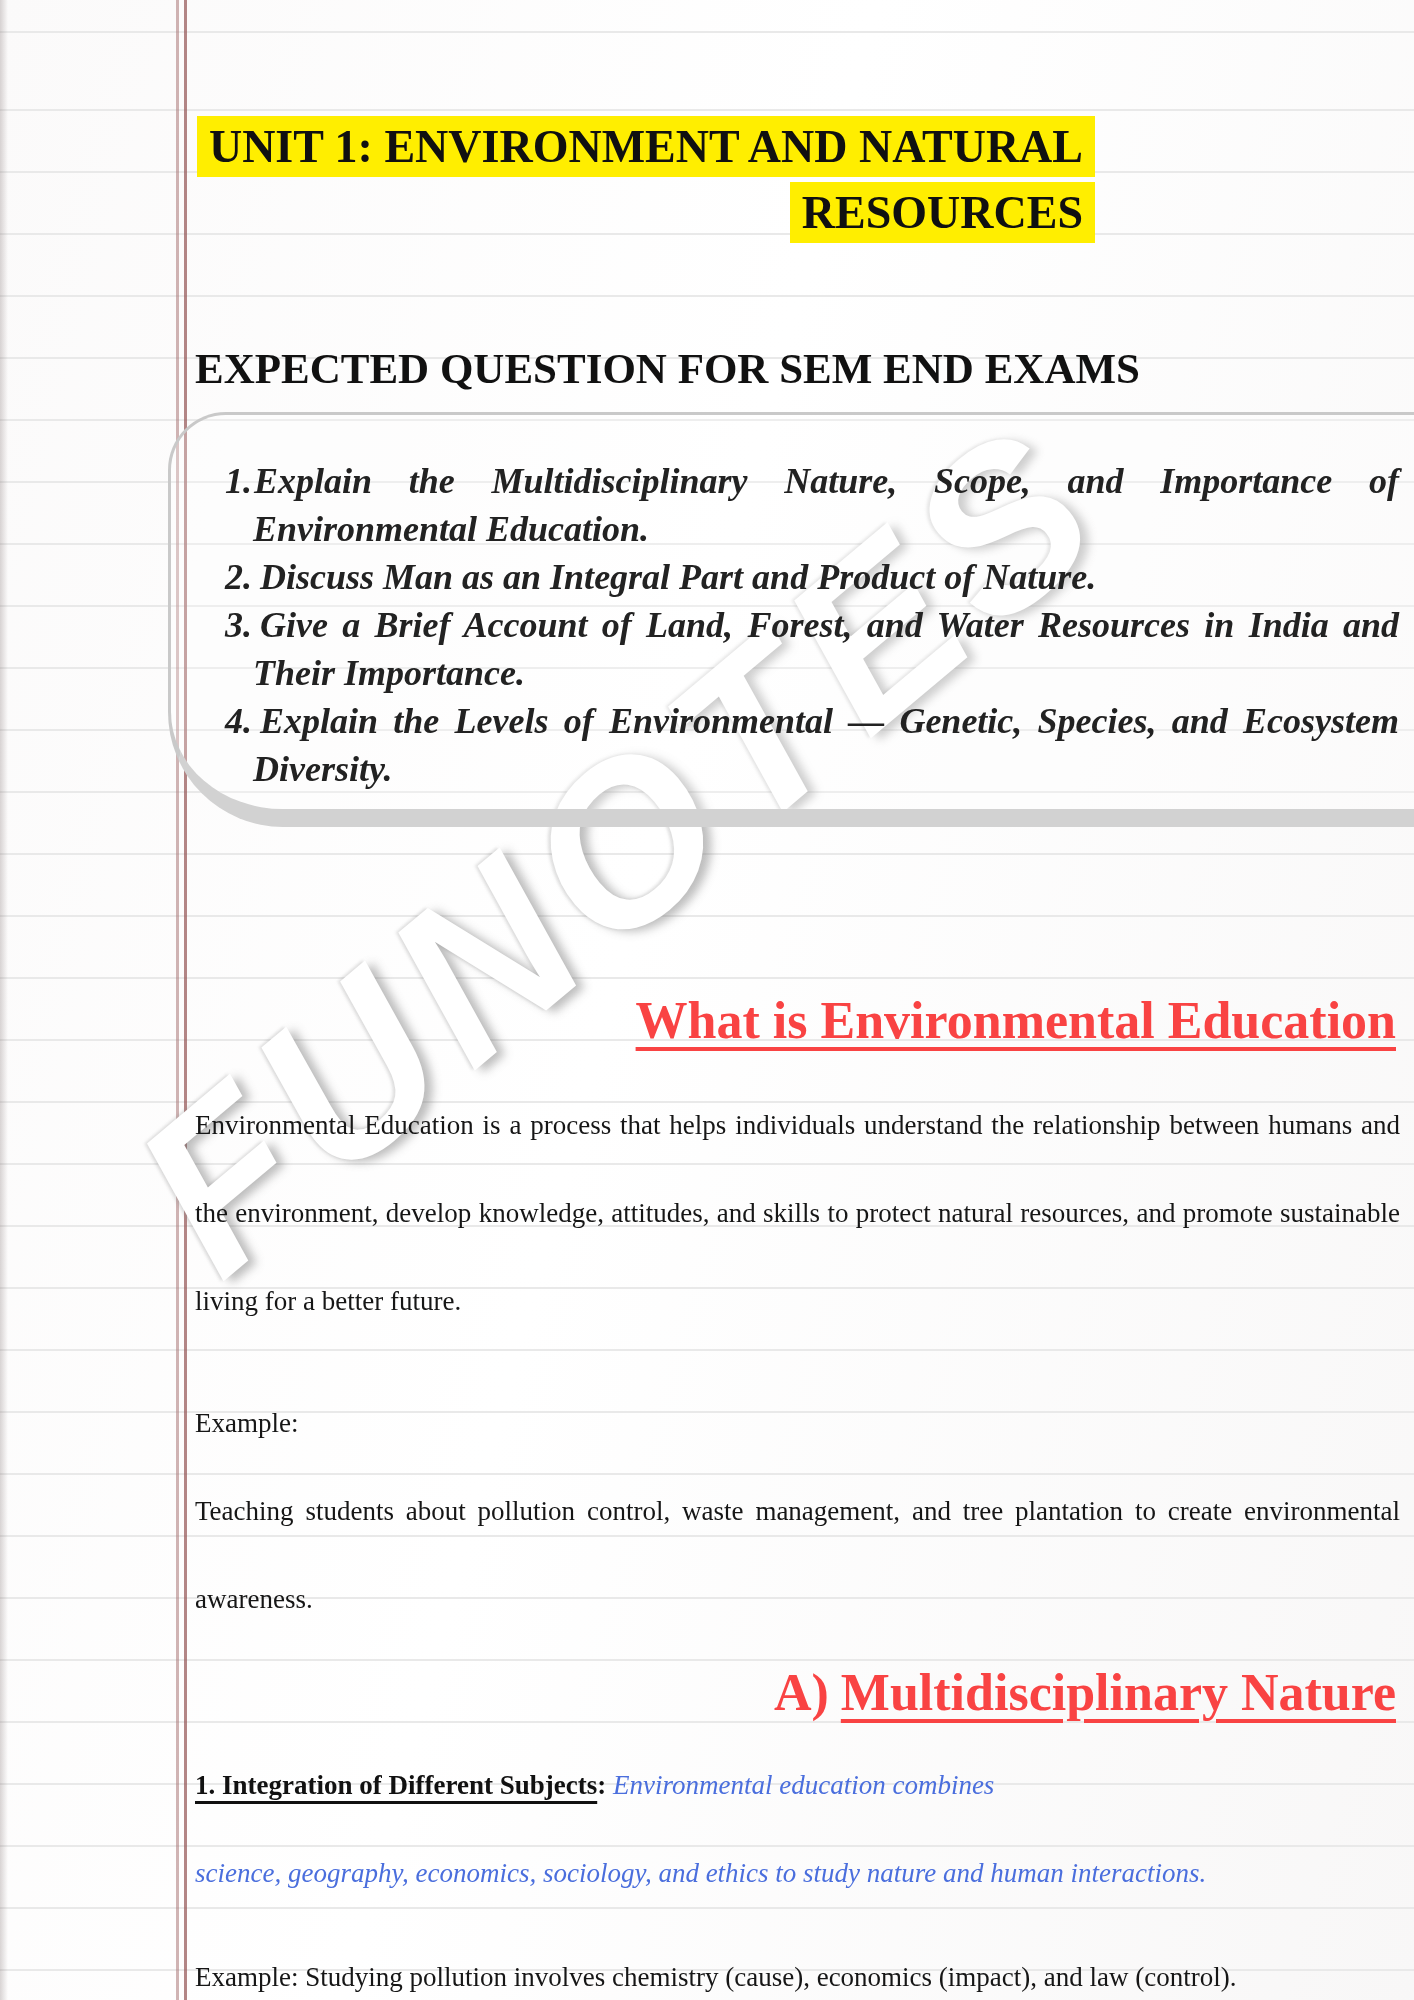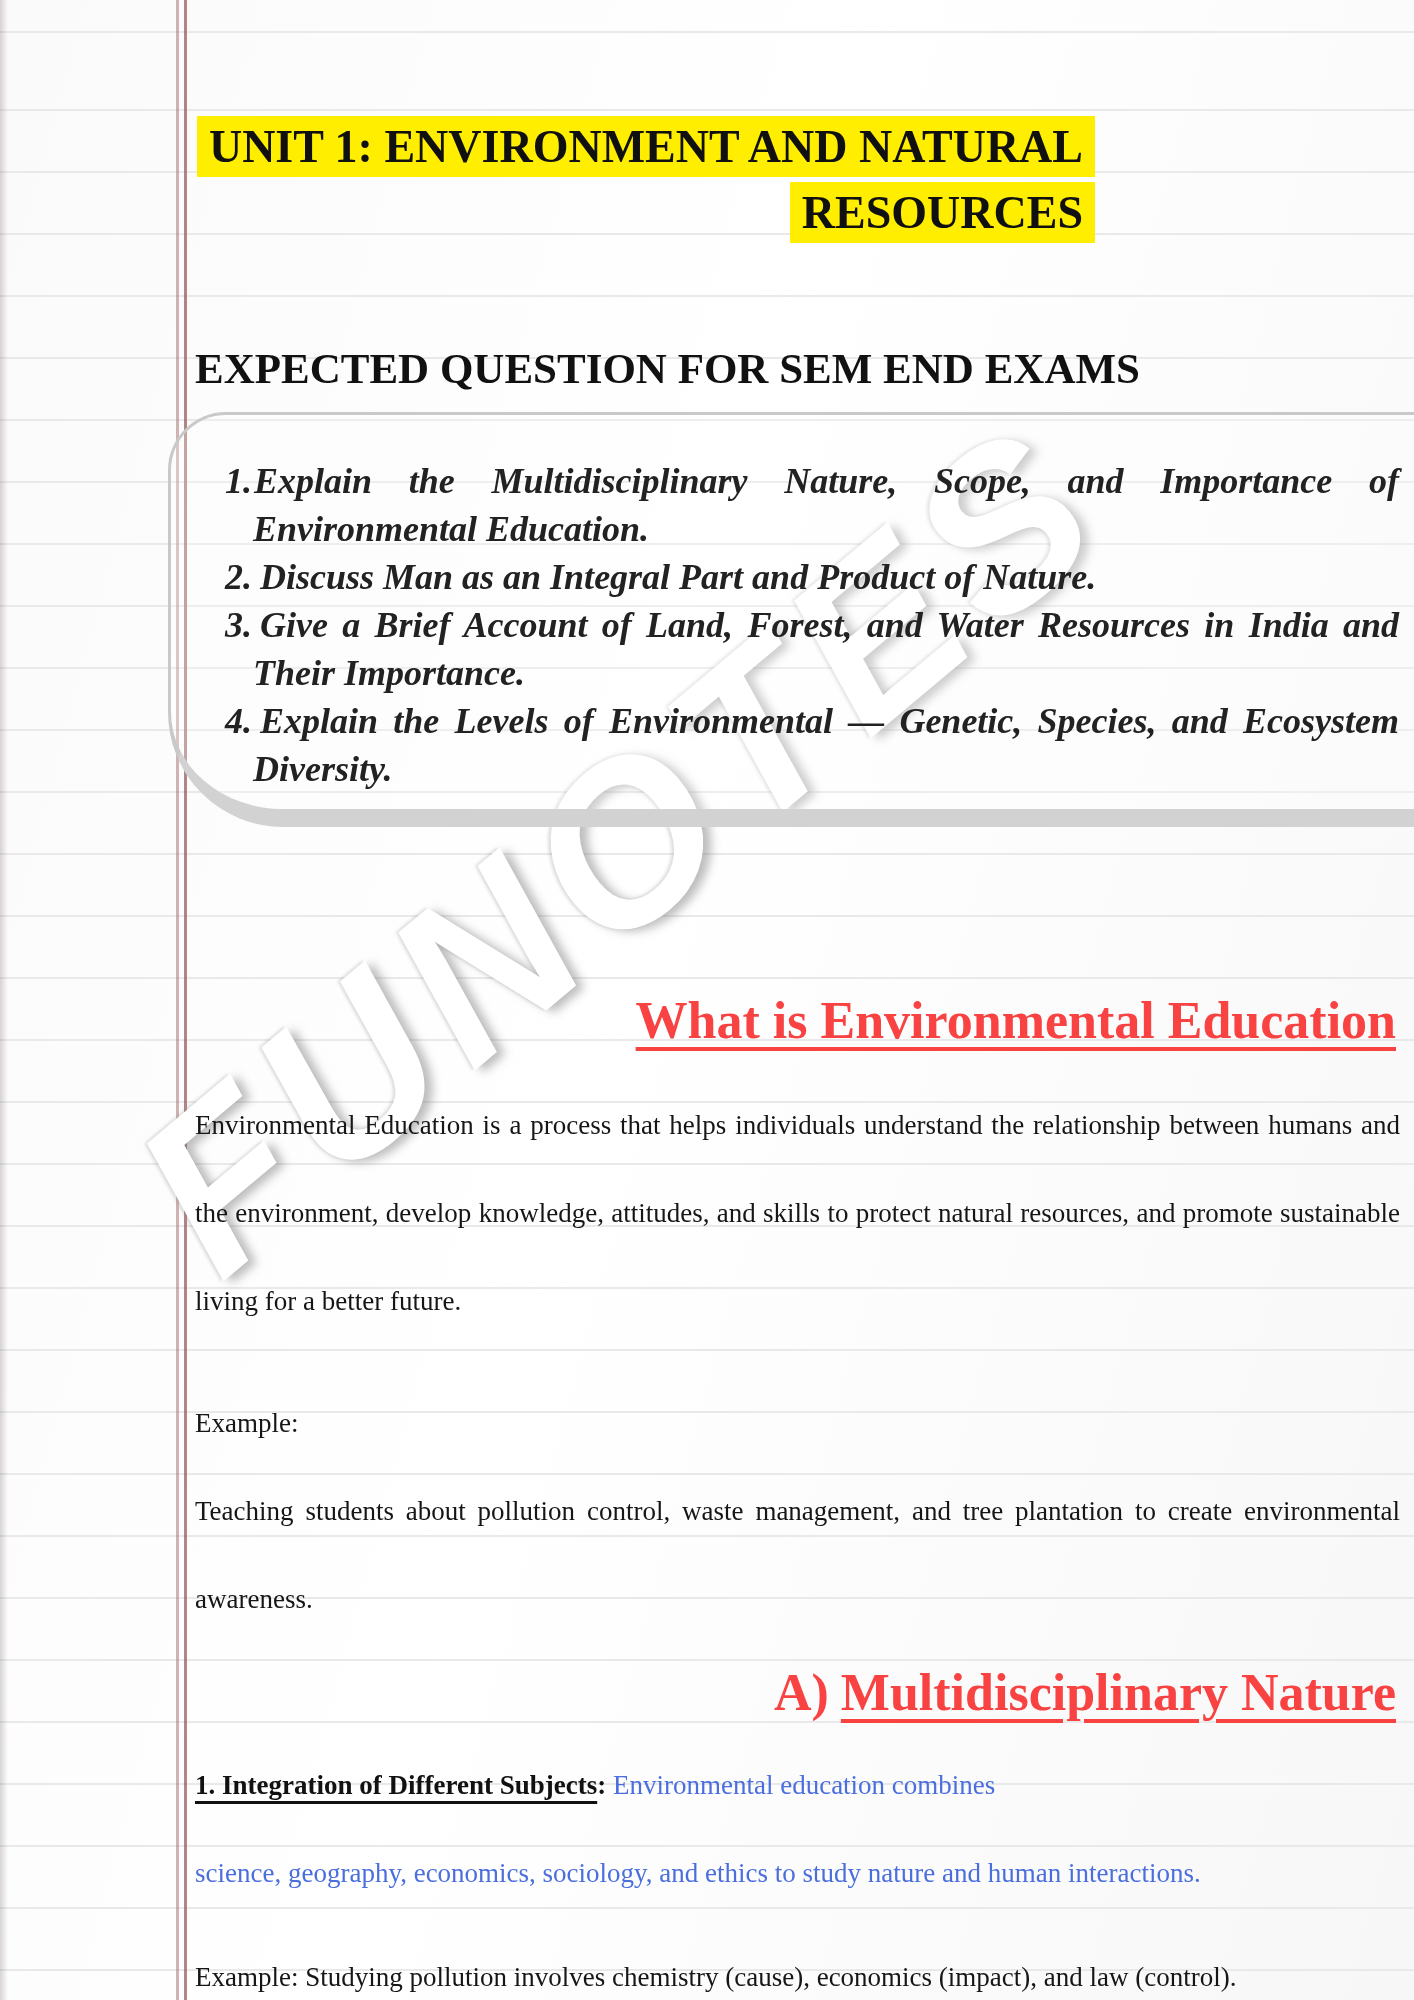--- a/index.html
+++ b/index.html
@@ -71,21 +71,21 @@
   .h2-multi{margin-top:18px;}
   .h2-multi .prefix{margin-right:12px;}
   
   .body-text{font-size:27px;line-height:88px;margin:0;color:#161616;}
   .justify{text-align:justify;}
   .para1{margin-top:28px;}
   .example1-label{margin-top:34px;}
   .point{margin-top:16px;}
   .pt-bold{font-weight:bold;color:#111;}
   .pt-bold.u{text-decoration:underline;text-decoration-thickness:3px;text-underline-offset:7px;margin-top:12px;}
-  .blue{color:#4A6EDD;}
+  .blue{color:#4A6EDD;font-style:italic;}
   .example2{margin-top:16px;width:1140px;}
 </style>
 </head>
 <body>
 
 <div class="page">
   <div class="ruled"></div>
   <div class="edge-shade"></div>
   <div class="margin-line l1"></div>
   <div class="margin-line l2"></div>

